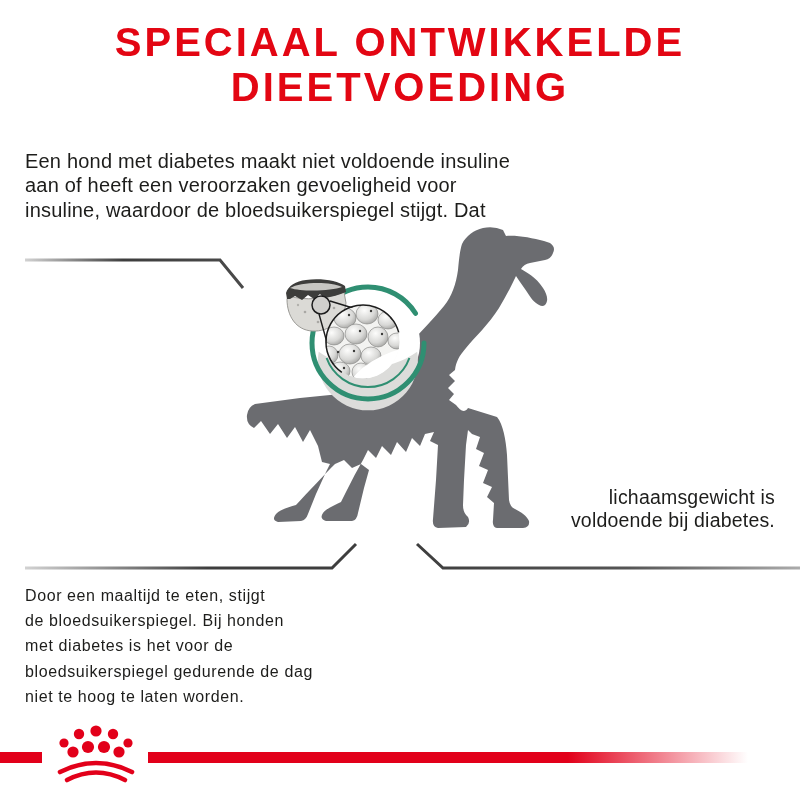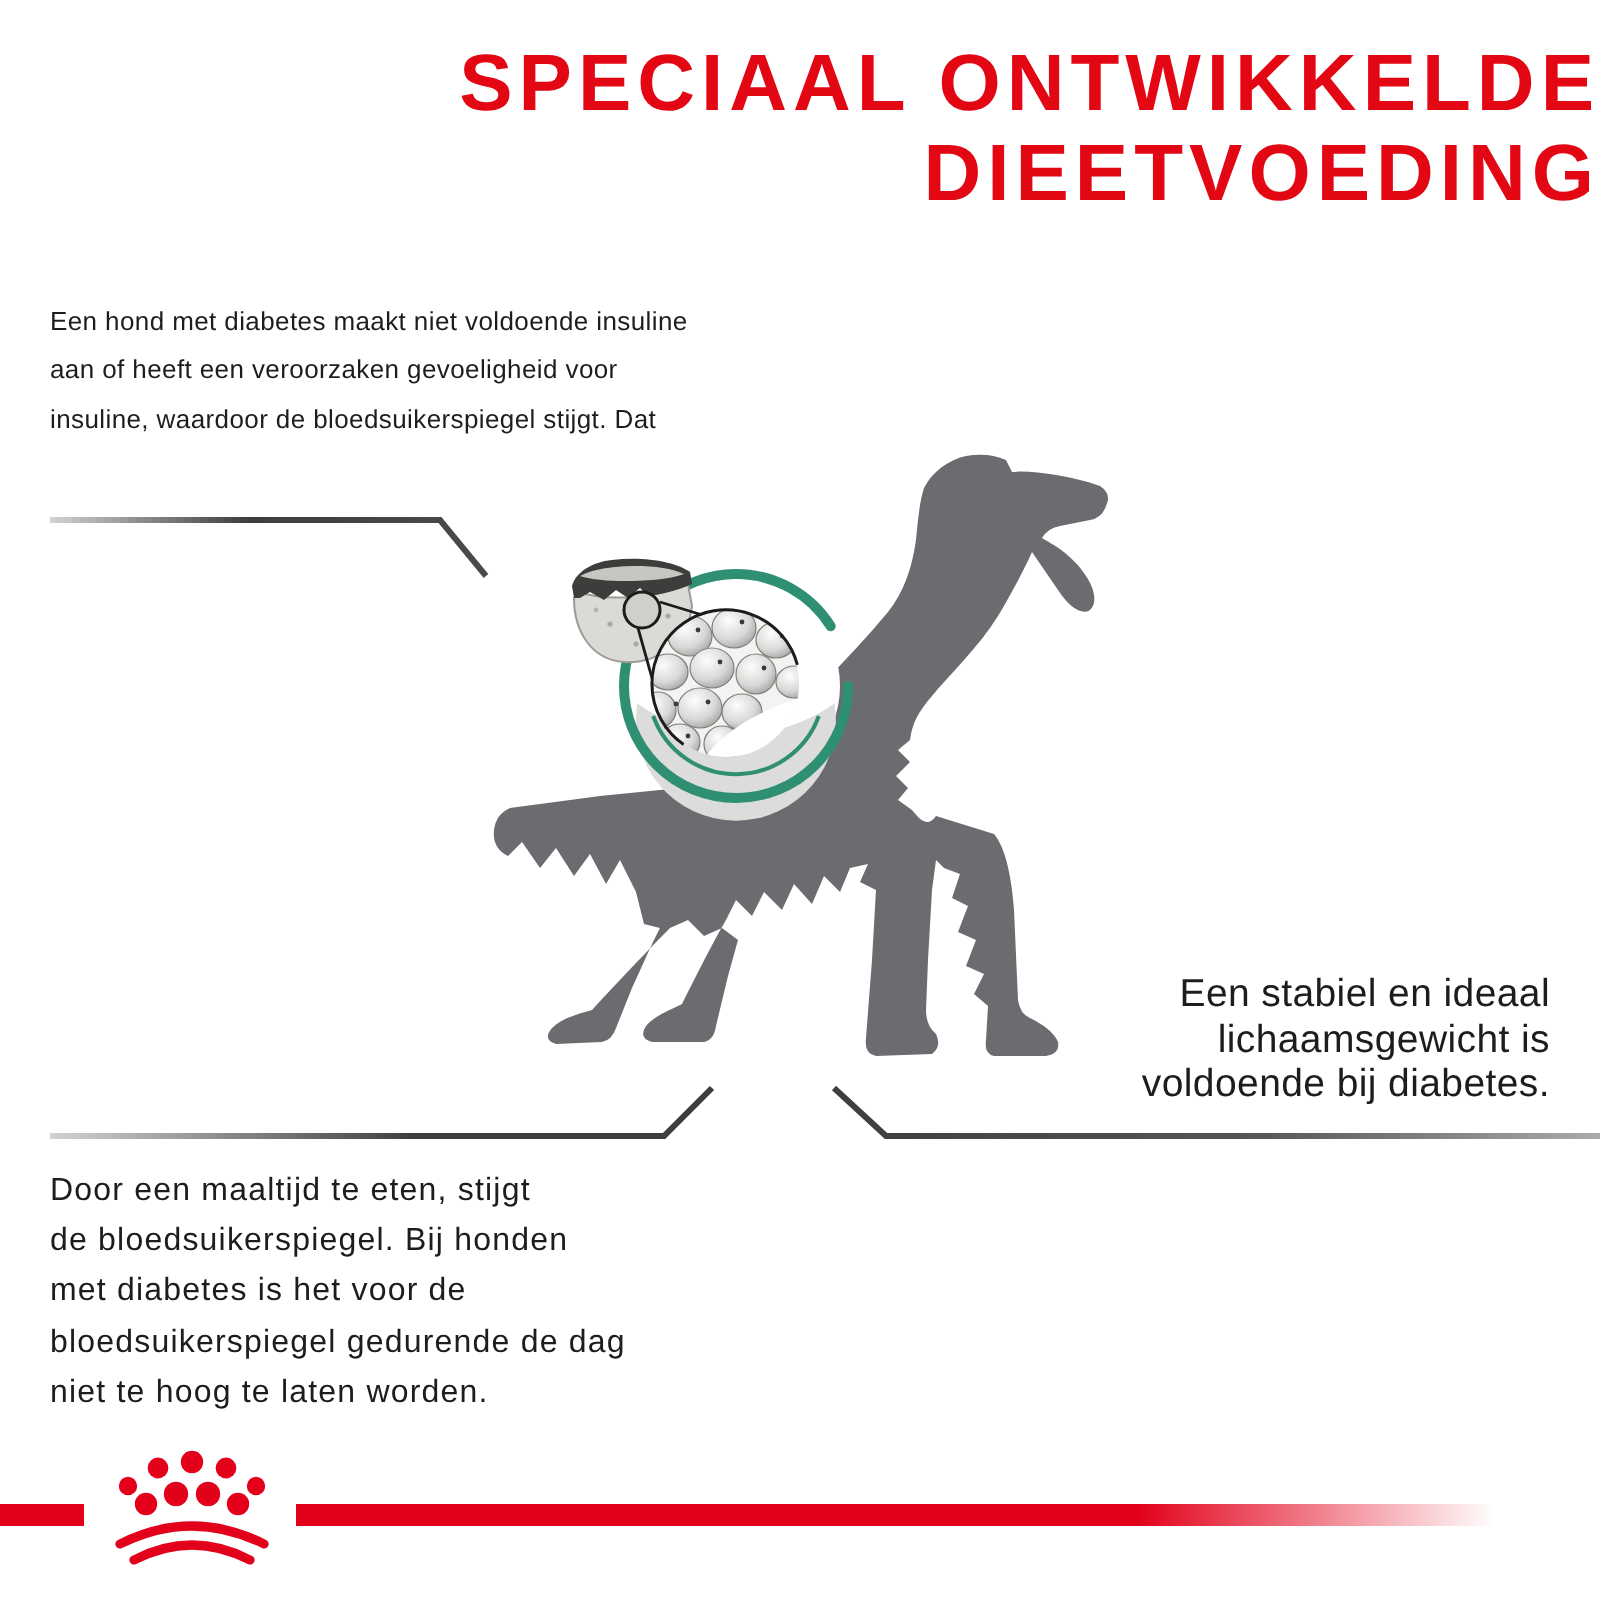--- a/index.html
+++ b/index.html
@@ -9,29 +9,29 @@
     overflow: hidden;
     position: relative;
     font-family: "Liberation Sans", sans-serif;
   }
   .stage { position: absolute; left: 0; top: 0; width: 800px; height: 800px; }
   svg.artwork { position: absolute; left: 0; top: 0; z-index: 1; }
   .txt { position: absolute; z-index: 2; color: #1d1d1b; }
 
   .title {
     left: 0; top: 20px; width: 800px;
-    text-align: right;
+    text-align: center;
     font-size: 40px; font-weight: bold;
     letter-spacing: 3px;
     line-height: 45px;
     color: #e30613;
   }
   .intro {
     left: 25px; top: 149px;
-    font-size: 13px; line-height: 24.3px;
+    font-size: 20px; line-height: 24.3px;
     letter-spacing: 0.2px;
   }
   .weight {
     right: 25px; top: 486px;
     text-align: right;
     font-size: 19.5px; line-height: 22.5px;
     letter-spacing: 0.2px;
   }
   .meal {
     left: 25px; top: 583px;
@@ -196,21 +196,20 @@
     <div class="line">DIEETVOEDING</div>
   </div>
 
   <div class="txt intro">
     <div class="line">Een hond met diabetes maakt niet voldoende insuline</div>
     <div class="line">aan of heeft een veroorzaken gevoeligheid voor</div>
     <div class="line">insuline, waardoor de bloedsuikerspiegel stijgt. Dat</div>
   </div>
 
   <div class="txt weight">
-    <div class="line">Een stabiel en ideaal</div>
     <div class="line">lichaamsgewicht is</div>
     <div class="line">voldoende bij diabetes.</div>
   </div>
 
   <div class="txt meal">
     <div class="line">Door een maaltijd te eten, stijgt</div>
     <div class="line">de bloedsuikerspiegel. Bij honden</div>
     <div class="line">met diabetes is het voor de</div>
     <div class="line">bloedsuikerspiegel gedurende de dag</div>
     <div class="line">niet te hoog te laten worden.</div>

